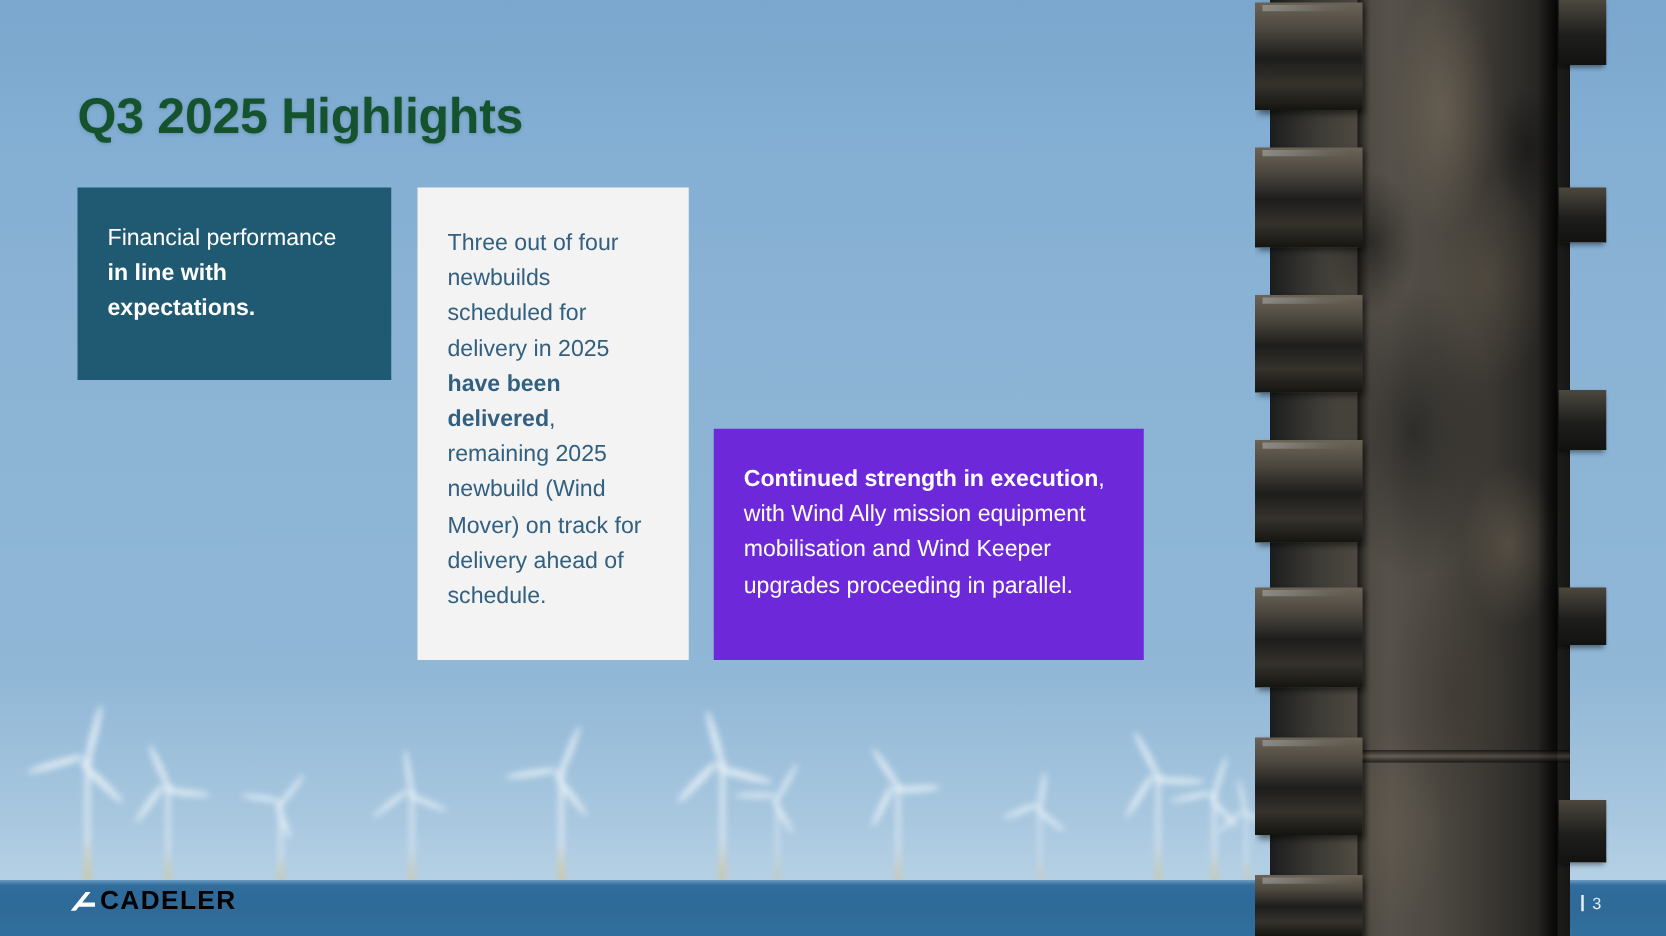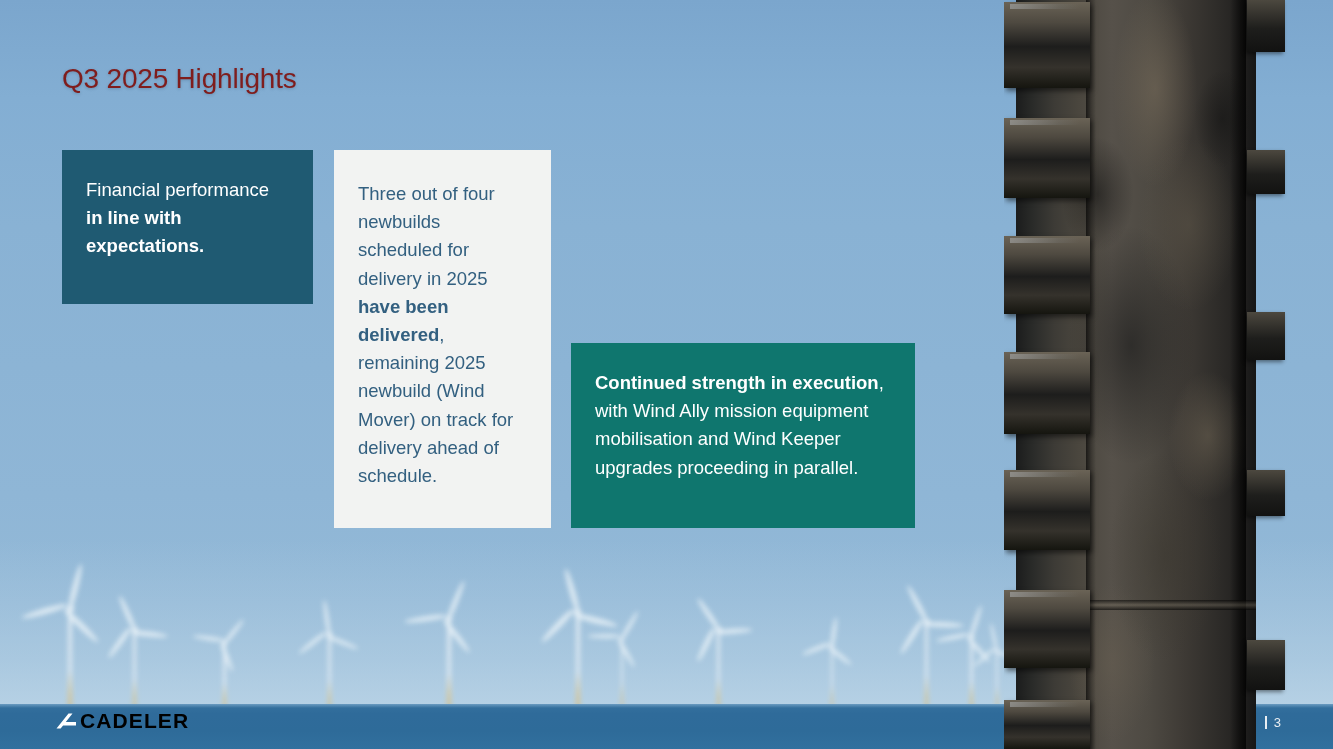--- a/index.html
+++ b/index.html
@@ -184,42 +184,42 @@
     width: 38px;
     background: linear-gradient(180deg, #4c483f, #1e1e1c 55%, #121211);
     box-shadow: -2px 2px 4px rgba(0,0,0,0.45);
   }
 
   
   .slide-title {
     position: absolute;
     left: 62px;
     top: 44px;
-    font-size: 28px;
-    font-weight: 400;
-    color: #7f1d1d;
+    font-size: 40px;
+    font-weight: 700;
+    color: #14532d;
     letter-spacing: -0.2px;
     text-shadow: 0 1px 3px rgba(40,70,95,0.28);
   }
 
   .card {
     position: absolute;
     padding: 26px 24px 22px 24px;
     font-size: 18.5px;
     line-height: 28.2px;
     color: #ffffff;
   }
   .card p { margin: 0; }
   .card b { font-weight: 700; }
 
   .card--dark      { background: #1f5a72; }
   .card--steel     { background: #5e91ac; }
   .card--white     { background: #f2f3f2; color: #336080; }
   .card--sage      { background: #7eada6; }
-  .card--deep      { background: #0f766e; }
+  .card--deep      { background: #6d28d9; }
 
   #card-financial  { left: 62px;  top: 150px; width: 251px; height: 154px; }
   #card-foundation { left: 62px;  top: 330px; width: 251px; height: 198px; }
   #card-newbuilds  { left: 334px; top: 150px; width: 217px; height: 378px; }
   #card-utilisation{ left: 571px; top: 150px; width: 344px; height: 171px; }
   #card-execution  { left: 571px; top: 343px; width: 344px; height: 185px; }
 
   #card-newbuilds { padding-top: 30px; }
 
   

